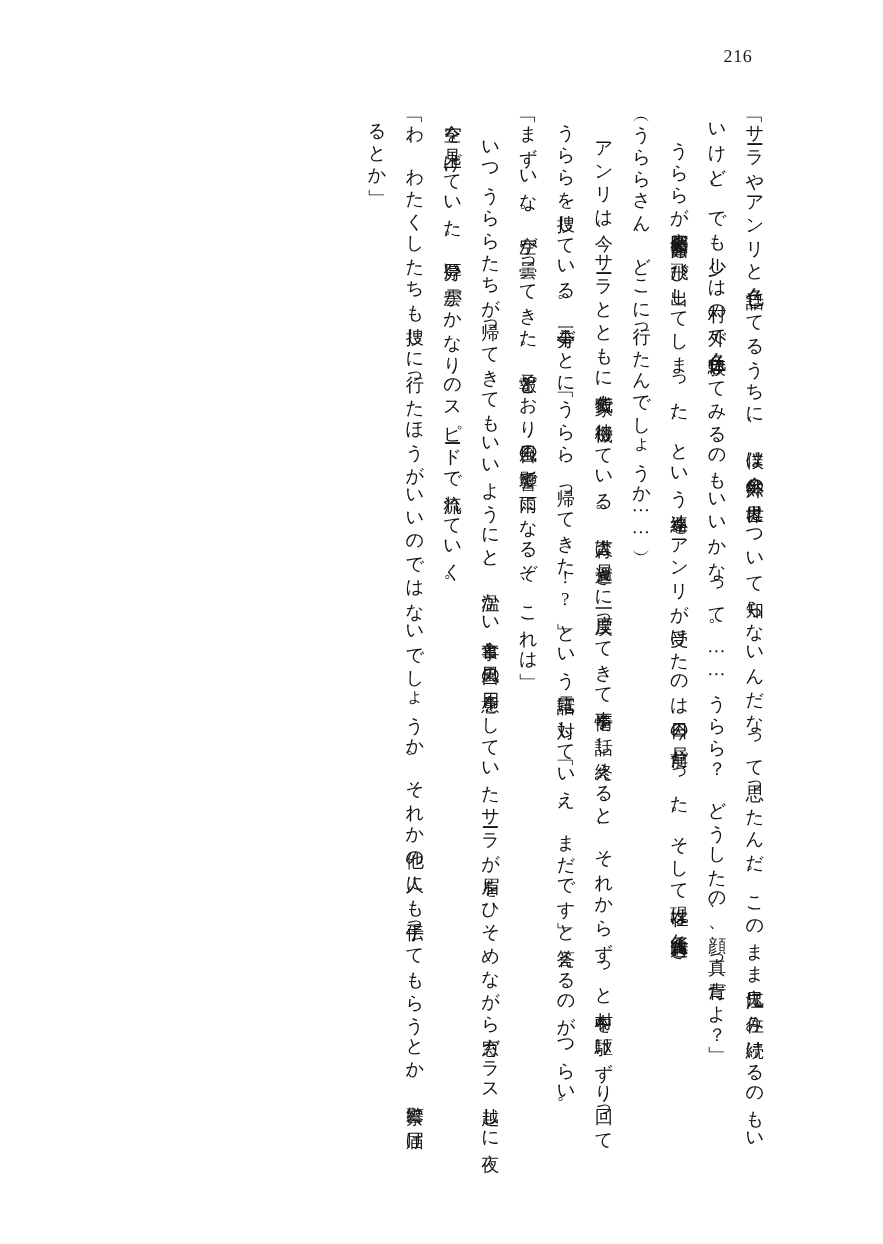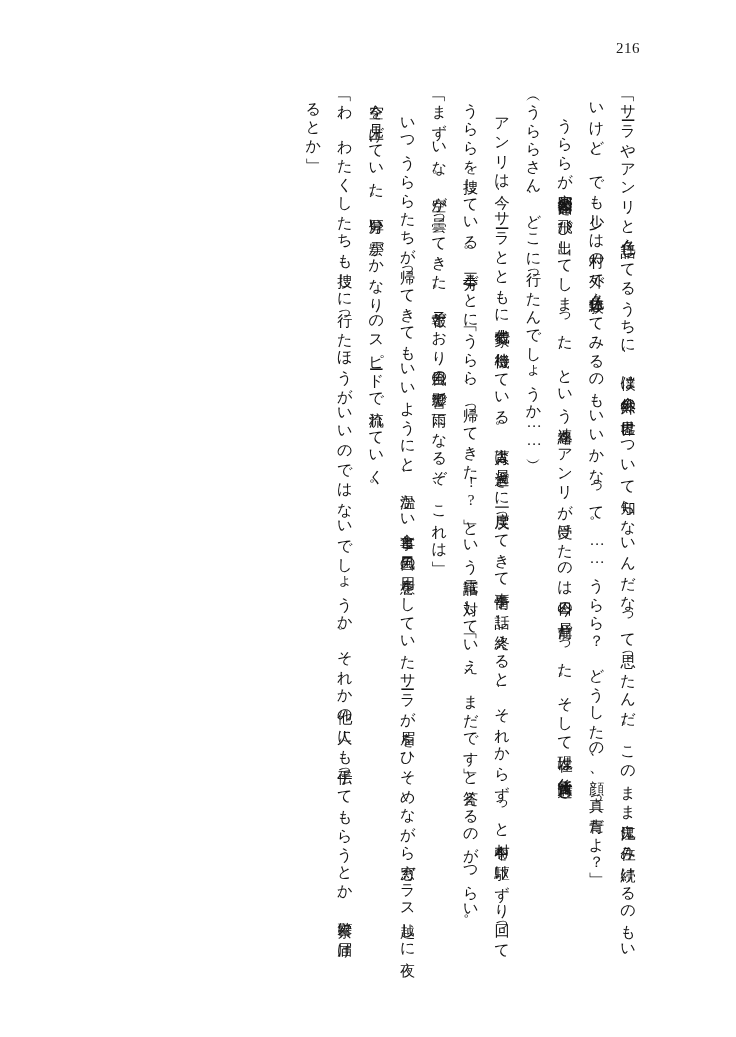--- a/index.html
+++ b/index.html
@@ -19,21 +19,21 @@
     position: absolute;
     left: 0;
     top: 0;
     width: 736px;
     height: 1037px;
     background: #ffffff;
   }
   .page-number {
     position: absolute;
     top: 40px;
-    right: 96px;
+    right: 109px;
     font-size: 15px;
     letter-spacing: 0.5px;
     color: #1a1a1a;
     font-family: "Liberation Serif", "DejaVu Serif", serif;
   }
   .text-block {
     position: absolute;
     top: 92px;
     left: 96px;
     width: 548px;

